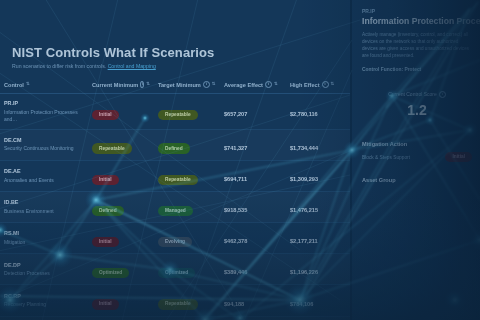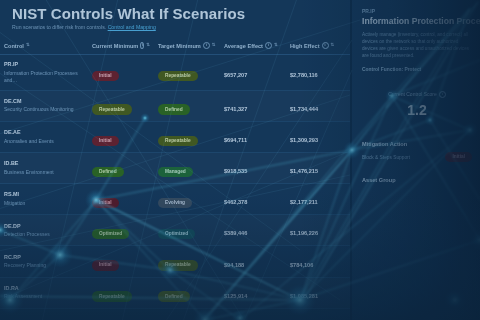--- a/index.html
+++ b/index.html
@@ -34,26 +34,27 @@
     box-sizing: border-box;
     padding: 0;
     overflow: hidden;
     border-right: 2px solid #0d2a47;
   }
 
   .page-header {
     padding: 7px 12px 2px 12px;
   }
   .page-title {
-    font-size: 15px;
+    font-size: 13px;
     font-weight: bold;
     color: #cfe2f2;
     letter-spacing: 0.1px;
     line-height: 13px;
     white-space: nowrap;
+    margin-top: 39px;
   }
   .page-subtitle {
     margin-top: 3px;
     font-size: 5.2px;
     color: #7fa6c8;
     line-height: 8px;
     white-space: nowrap;
   }
   .page-subtitle .link {
     color: #52b5e8;

